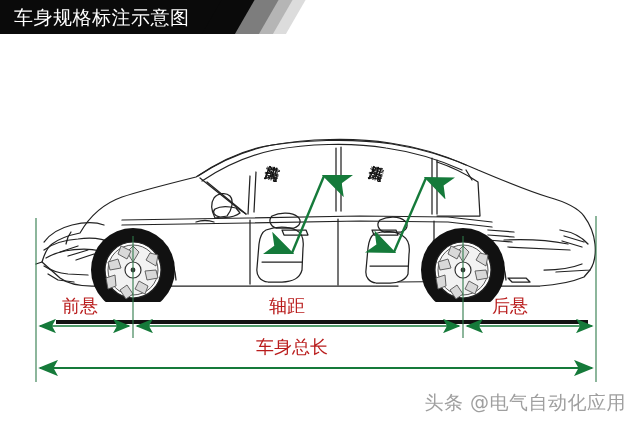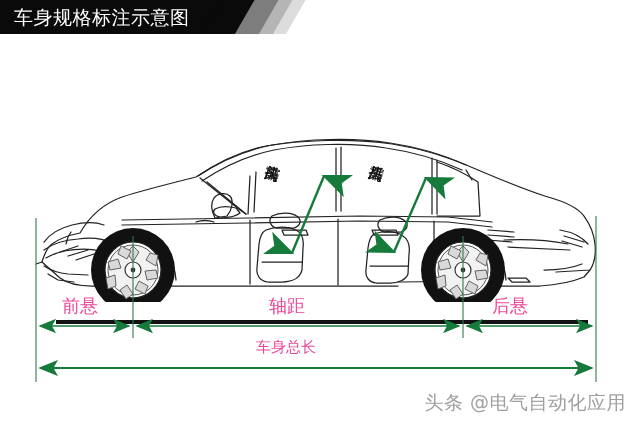--- a/index.html
+++ b/index.html
@@ -54,30 +54,30 @@
 
   
   .dim-layer{
     position:absolute;left:0;top:0;width:640px;height:426px;
     pointer-events:none;
   }
 
   
   .dim-label{
     position:absolute;
-    color:#ec4899;
+    color:#b91c1c;
     font-size:18px;
     line-height:20px;
     white-space:nowrap;
     font-family:"DejaVu Sans","Liberation Sans",sans-serif;
   }
   .lab-front-overhang{left:62px;top:296px;}
   .lab-wheelbase{left:269px;top:296px;}
   .lab-rear-overhang{left:492px;top:296px;}
-  .lab-total-length{left:256px;top:337px;font-size:15px;}
+  .lab-total-length{left:256px;top:337px;font-size:18px;}
 
   
   .vlabel{
     position:absolute;
     color:#111111;
     font-size:15px;
     line-height:16px;
     white-space:nowrap;
     font-family:"DejaVu Sans","Liberation Sans",sans-serif;
     writing-mode:vertical-rl;

